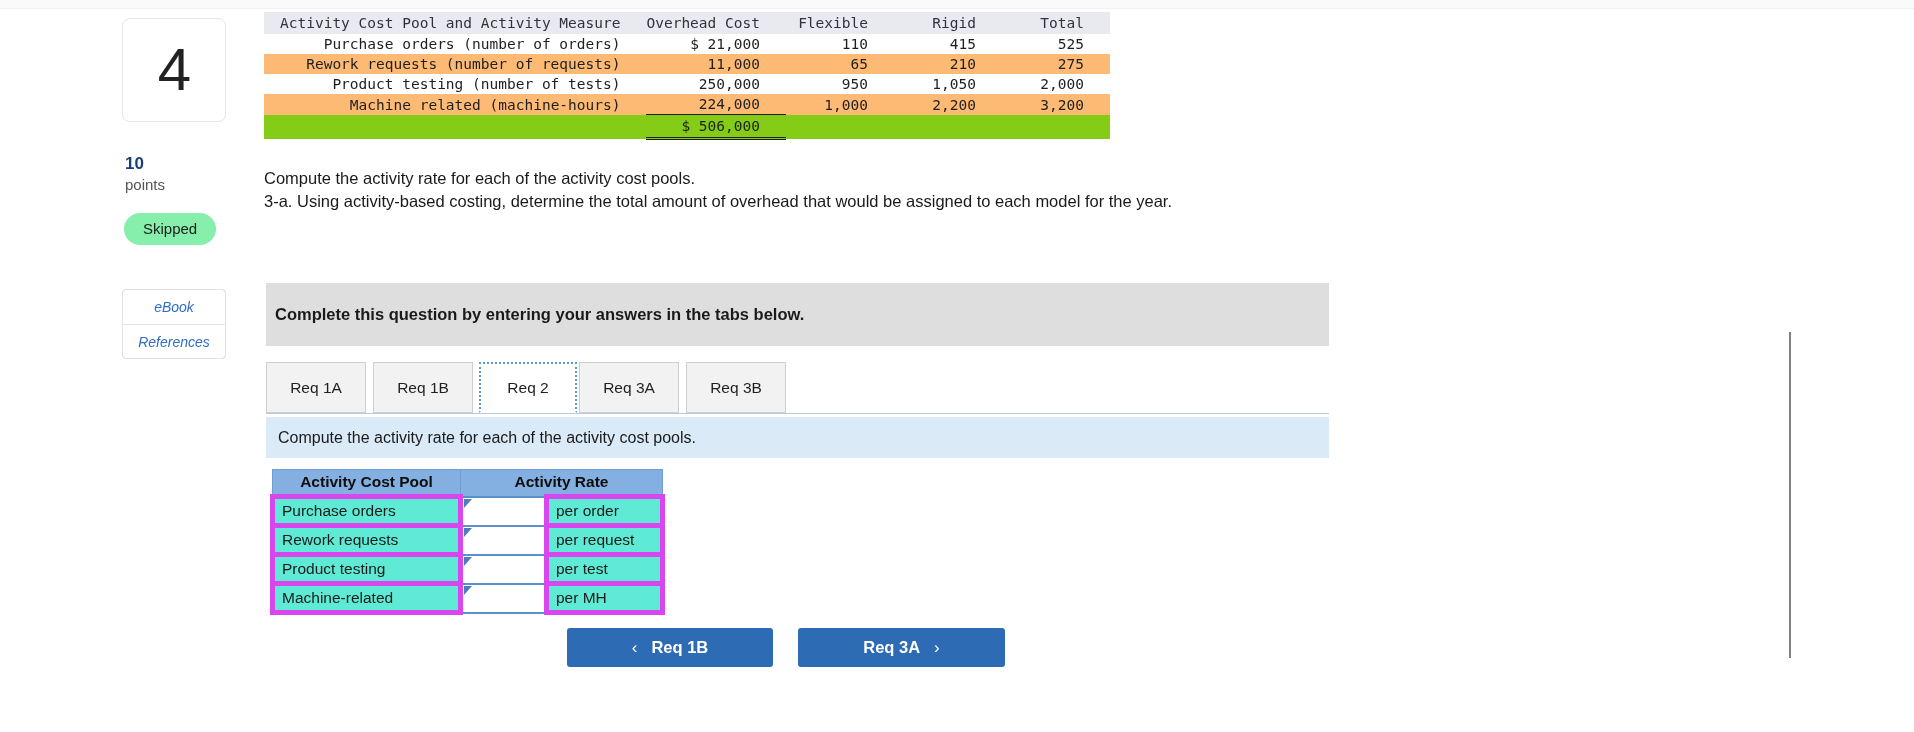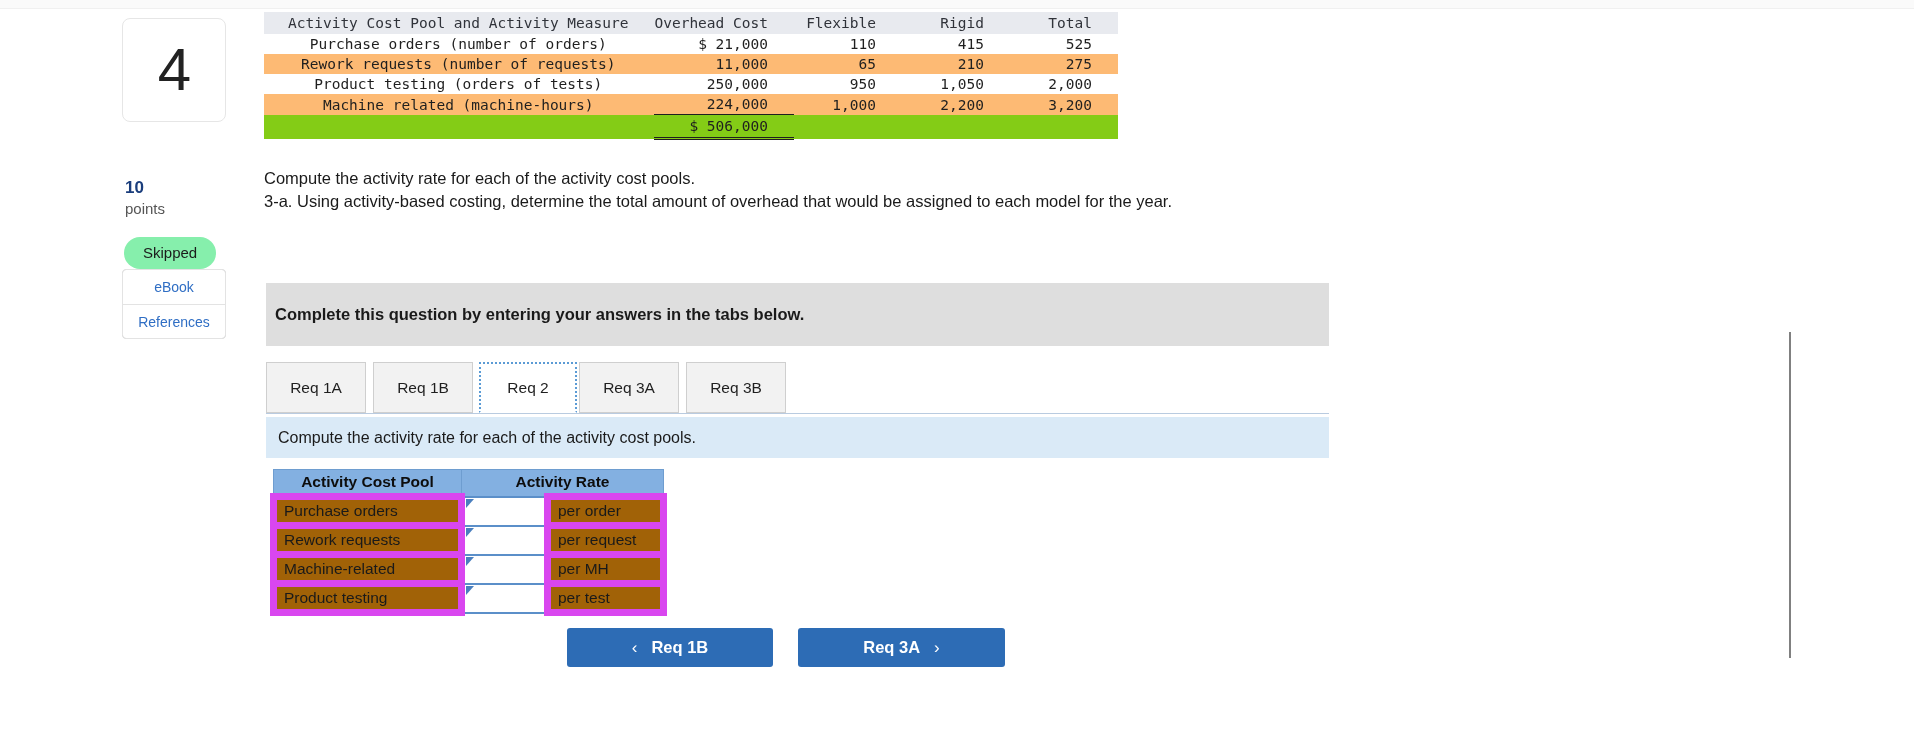--- a/index.html
+++ b/index.html
@@ -46,21 +46,21 @@
   }
   .qnum-card .num {
     font-size: 60px;
     color: #222222;
     font-family: "Liberation Sans", sans-serif;
     font-weight: 400;
     line-height: 1;
     letter-spacing: -1px;
   }
   .points-block {
-    margin-top: 57px;
+    margin-top: 33px;
     text-align: left;
     padding-left: 3px;
   }
   .points-block .pts-val {
     font-size: 17px;
     color: #1a3d7c;
     font-weight: 600;
     line-height: 18px;
   }
   .points-block .pts-label {
@@ -74,25 +74,27 @@
     margin-left: 2px;
     display: inline-block;
     background: #86efac;
     color: #1b1b1b;
     font-size: 15px;
     padding: 8px 19px;
     border-radius: 16px;
     line-height: 16px;
   }
   .ref-box {
+    margin-top: 44px;
     width: 104px;
     border: 1px solid #e3e3e3;
     border-radius: 4px;
     overflow: hidden;
     background: #a3a3a3;
+    font-style: italic;
   }
   .ref-box .ref-item {
     height: 34px;
     line-height: 34px;
     text-align: center;
     font-size: 14px;
     color: #2f6ec4;
     background: #ffffff;
   }
   .ref-box .ref-item + .ref-item {
@@ -107,21 +109,21 @@
     font-family: "DejaVu Sans Mono", monospace;
     font-size: 14.5px;
     color: #1f1f1f;
     border-collapse: collapse;
     white-space: pre;
   }
   .exhibit td, .exhibit th {
     padding: 2px 0;
     vertical-align: bottom;
   }
-  .exhibit .c-label { text-align: center; padding-left: 24px; padding-right: 26px; }
+  .exhibit .c-label { text-align: right; padding-left: 16px; padding-right: 26px; }
   .exhibit .c-num   { text-align: right; padding-right: 26px; min-width: 108px; }
   .exhibit tr.hdr td { background: #e8eaef; color: #30333a; padding-top: 3px; padding-bottom: 3px; }
   .exhibit tr.hdr td.c-label { color: #30333a; }
   .exhibit tr.alt td { background: #fdba74; }
   .exhibit tr.lastrow td.c-num.underlined { border-bottom: 1.5px solid #1f1f1f; }
   .exhibit tr.total td { background: #84cc16; padding-top: 3px; }
   .exhibit tr.total td.dbl {
     border-bottom: 3px double #1f1f1f;
     padding-bottom: 3px;
   }
@@ -219,24 +221,24 @@
     background: #83b0e1;
     color: #0d0d0d;
     font-weight: bold;
     font-size: 15.5px;
     border: 1px solid #6e9dd0;
     height: 27px;
     padding: 0 8px;
     text-align: center;
   }
   .answer-grid td {
-    border: 7px solid #d946ef;
+    border: 5px solid #d946ef;
     height: 29px;
     padding: 0 7px;
-    background: #a16207;
+    background: #5eead4;
     white-space: nowrap;
   }
   .answer-grid td.pool { width: 188px; text-align: left; }
   .answer-grid td.input-cell {
     width: 86px;
     padding: 0;
     border: 2px solid #5b8fc9;
     position: relative;
     background: #ffffff;
   }
@@ -332,21 +334,21 @@
         <td class="c-num">525</td>
       </tr>
       <tr class="alt">
         <td class="c-label">Rework requests (number of requests)</td>
         <td class="c-num">11,000</td>
         <td class="c-num">65</td>
         <td class="c-num">210</td>
         <td class="c-num">275</td>
       </tr>
       <tr>
-        <td class="c-label">Product testing (orders of tests)</td>
+        <td class="c-label">Product testing (number of tests)</td>
         <td class="c-num">250,000</td>
         <td class="c-num">950</td>
         <td class="c-num">1,050</td>
         <td class="c-num">2,000</td>
       </tr>
       <tr class="alt lastrow">
         <td class="c-label">Machine related (machine-hours)</td>
         <td class="c-num underlined">224,000</td>
         <td class="c-num">1,000</td>
         <td class="c-num">2,200</td>
@@ -410,32 +412,32 @@
         <td class="unit">per order</td>
       </tr>
       <tr>
         <td class="pool">Rework requests</td>
         <td class="input-cell">
           <span class="flag"></span>
         </td>
         <td class="unit">per request</td>
       </tr>
       <tr>
+        <td class="pool">Product testing</td>
+        <td class="input-cell">
+          <span class="flag"></span>
+        </td>
+        <td class="unit">per test</td>
+      </tr>
+      <tr>
         <td class="pool">Machine-related</td>
         <td class="input-cell">
           <span class="flag"></span>
         </td>
         <td class="unit">per MH</td>
-      </tr>
-      <tr>
-        <td class="pool">Product testing</td>
-        <td class="input-cell">
-          <span class="flag"></span>
-        </td>
-        <td class="unit">per test</td>
       </tr>
     </tbody>
   </table>
 
   <div class="nav-buttons">
     <button class="nav-btn prev">
       <span class="chev">‹</span>
       <span>Req 1B</span>
     </button>
     <button class="nav-btn next">

